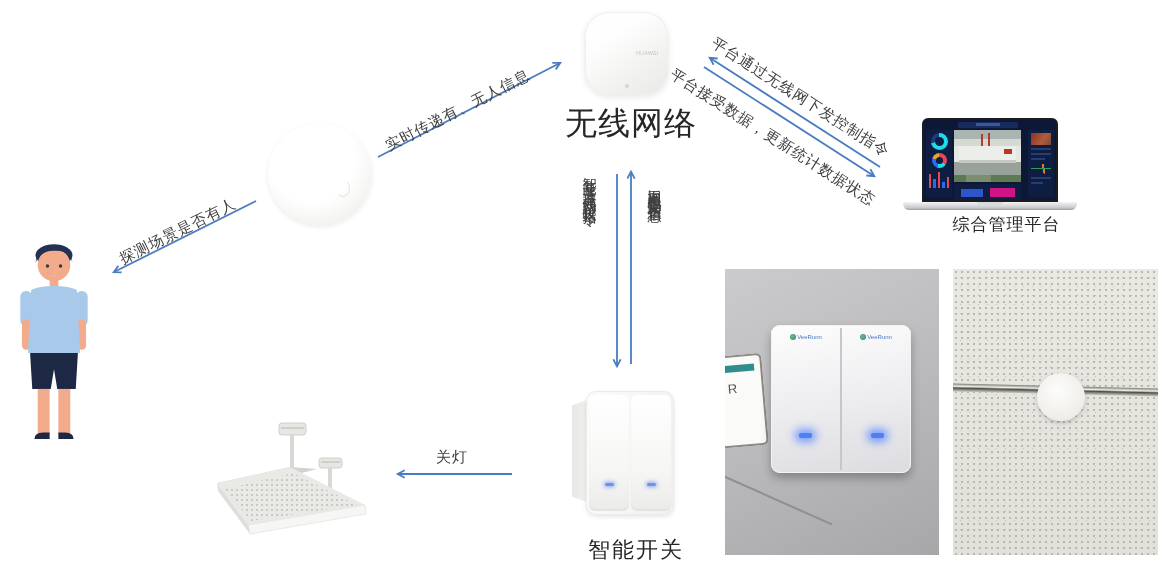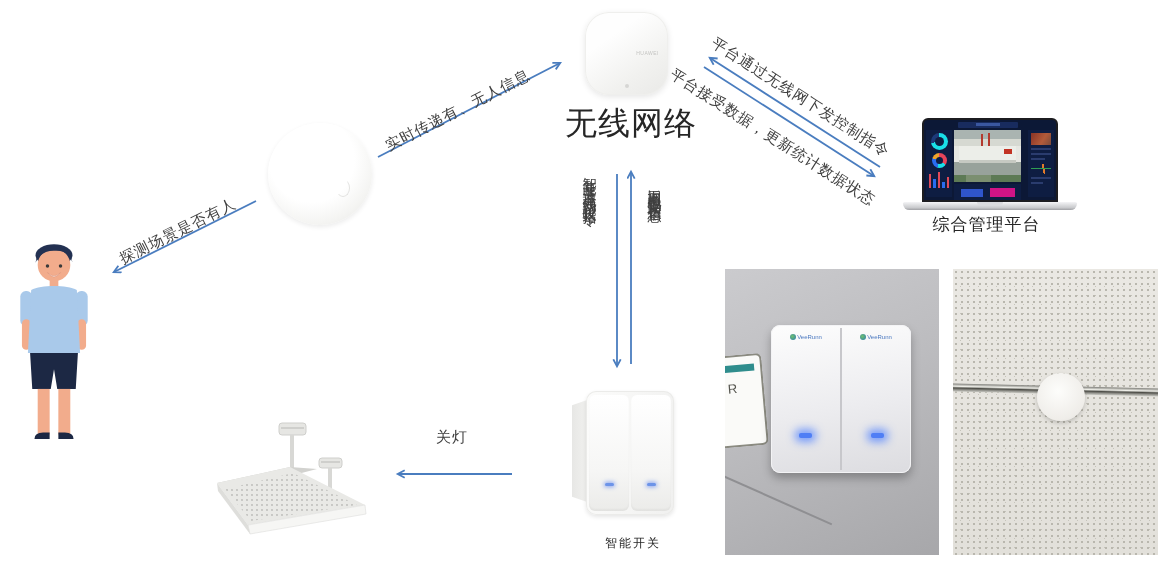--- a/index.html
+++ b/index.html
@@ -6,21 +6,21 @@
   #canvas{
     position:relative;width:1169px;height:572px;overflow:hidden;background:#ffffff;
     font-family:"Liberation Sans","DejaVu Sans",sans-serif;color:#2b2b2b;
   }
   .abs{position:absolute;}
   
   .node-label{position:absolute;text-align:center;color:#262626;white-space:nowrap;}
   .lbl-net{font-size:32px;letter-spacing:1px;}
   .lbl-radar{font-size:18px;letter-spacing:1px;}
   .lbl-platform{font-size:17px;letter-spacing:1px;}
-  .lbl-switch{font-size:12px;letter-spacing:2px;}
+  .lbl-switch{font-size:22px;letter-spacing:2px;}
   
   .edge-label{position:absolute;font-size:15px;color:#3f3f3f;white-space:nowrap;text-align:center;letter-spacing:1px;}
   .vtext{writing-mode:vertical-rl;text-orientation:upright;font-size:14px;color:#3f3f3f;position:absolute;}
   
   .ap{position:absolute;left:585px;top:12px;width:83px;height:83px;border-radius:24px;
       background:linear-gradient(145deg,#fefefe 30%,#f1f1ef 70%,#e9e9e7);
       box-shadow:0 2px 6px rgba(0,0,0,.10), inset 0 0 0 1px #efefed;}
   .ap .brand{position:absolute;right:9px;top:38px;font-size:5px;color:#c4c4c2;letter-spacing:.5px;}
   .ap .dot{position:absolute;left:50%;bottom:7px;width:4px;height:4px;margin-left:-2px;border-radius:50%;background:#d6d6d4;}
   
@@ -189,21 +189,21 @@
           <div class="lt-line" style="width:14px;"></div>
         <div class="lt-spark"></div>
         <div class="lt-line"></div>
           <div class="lt-line" style="width:12px;"></div>
       </div>
     </div>
     <div class="lt-base">
         <i></i>
       </div>
   </div>
-  <div class="node-label lbl-platform" style="left:924px;top:213px;width:125px;">综合管理平台</div>
+  <div class="node-label lbl-platform" style="left:944px;top:213px;width:125px;">综合管理平台</div>
 
   <div class="sw">
     <div class="sw-side"></div>
     <div class="sw-plate">
       <div class="sw-rocker sw-r1">
           <span class="sw-led"></span>
         </div>
       <div class="sw-rocker sw-r2">
           <span class="sw-led"></span>
         </div>
@@ -227,21 +227,21 @@
     <polygon points="22,80 95,64 170,102 53,122" fill="#e9e9e6"></polygon>
     <polygon points="30,86 98,70 162,102 56,118" fill="url(#holes)"></polygon>
     <polygon points="53,122 170,102 171,111 55,131" fill="#f6f6f4" stroke="#dddddb" stroke-width="0.6"></polygon>
     <polygon points="22,80 53,122 55,131 23,88" fill="#dededb"></polygon>
   </svg>
 
   <div class="edge-label" style="left:368px;top:101px;width:180px;transform:rotate(-27deg);">实时传递有、无人信息</div>
   <div class="edge-label" style="left:103px;top:222px;width:150px;transform:rotate(-26.5deg);">探测场景是否有人</div>
   <div class="edge-label" style="left:688px;top:88px;width:225px;transform:rotate(32.5deg);">平台通过无线网下发控制指令</div>
   <div class="edge-label" style="left:645px;top:128px;width:255px;transform:rotate(32.5deg);">平台接受数据，更新统计数据状态</div>
-  <div class="edge-label" style="left:412px;top:428px;width:80px;">关灯</div>
+  <div class="edge-label" style="left:412px;top:448px;width:80px;">关灯</div>
   <div class="vtext" style="left:581px;top:166px;height:212px;letter-spacing:3px;">智能开关通过无线网接收指令</div>
   <div class="vtext" style="left:646px;top:178px;height:188px;letter-spacing:2px;">返回用电数据和状态信息</div>
 
   <div class="photo ph1">
     <span class="wire"></span>
     <div class="panel-partial">
       <span class="stripe"></span>
       <span class="ltr">R</span>
     </div>
     <div class="ph-sw">

